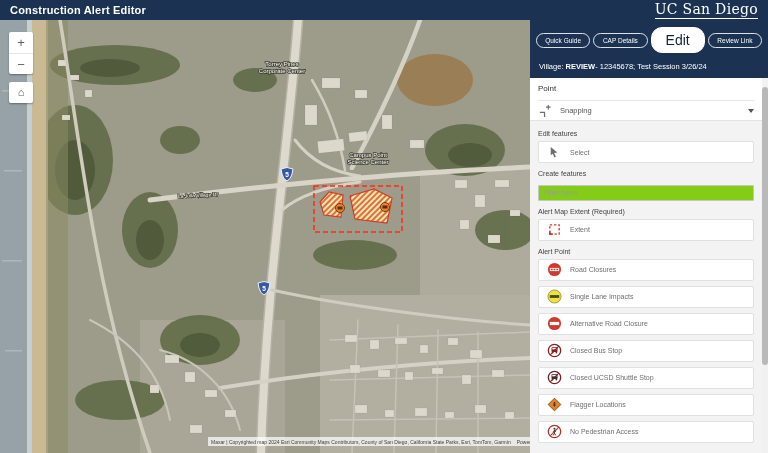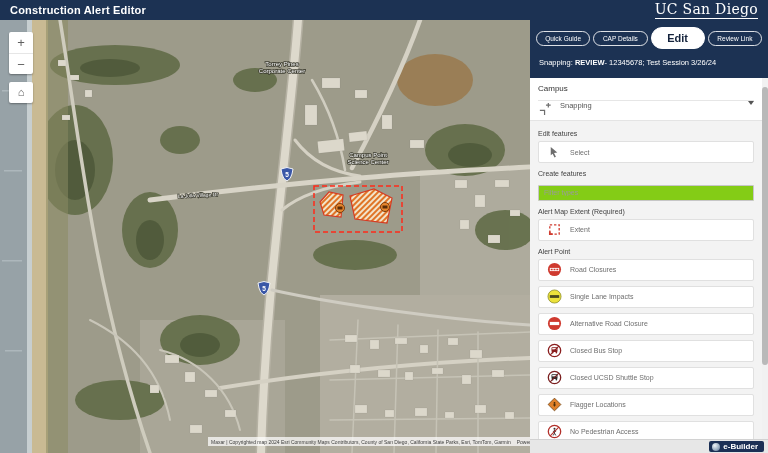--- a/index.html
+++ b/index.html
@@ -29,30 +29,30 @@
                  font-size:5px; color:#3d3d3d; display:flex; align-items:center; white-space:nowrap; overflow:hidden;
                  padding:0 3px; justify-content:space-between; }
   .attribution .pow { margin-left:6px; flex:0 0 auto; }
 
   
   .panel { width:238px; height:433px; display:flex; flex-direction:column; background:#fff; }
   .panel-hdr { background:#1c3253; height:58px; flex:0 0 auto; padding:7px 6px 0 6px; }
   .pill-row { display:flex; gap:3px; align-items:center; }
   .pill { flex:1; border:1px solid rgba(255,255,255,.85); border-radius:9px; color:#fff; font-size:6.5px;
           text-align:center; padding:3px 0; white-space:nowrap; cursor:pointer; }
-  .pill.active { background:#fff; color:#14233c; font-weight:700; font-size:11px; padding:4px 0;
+  .pill.active { background:#fff; color:#14233c; font-weight:400; font-size:14px; padding:4px 0;
                  border-radius:11px; border-color:#fff; }
   .sel-line { color:#fff; font-size:7.5px; margin-top:9px; padding-left:3px; }
   .sel-line b { font-weight:700; }
 
   .panel-scrollwrap { flex:1; position:relative; overflow:hidden; background:#f3f3f3; }
   .panel-content { position:absolute; left:0; top:0; right:6px; }
   .top-white { background:#fff; padding:6px 8px 0 8px; border-bottom:1px solid #e4e4e4; }
   .editor-heading { font-size:8px; color:#333; margin-bottom:7px; }
-  .snap-row { display:flex; align-items:flex-start; gap:7px; height:20px; border-top:1px solid #e6e6e6;
+  .snap-row { display:flex; align-items:center; gap:7px; height:20px; border-top:1px solid #e6e6e6;
               font-size:7.5px; color:#555; cursor:pointer; }
   .caret { margin-left:auto; width:0; height:0; border-left:3px solid transparent; border-right:3px solid transparent;
            border-top:4px solid #555; }
   .sections { padding:2px 8px 0 8px; }
   .sec-label { font-size:7px; color:#3f3f3f; margin:7px 0 4px 0; }
   .card { background:#fff; border:1px solid #e0e0e0; border-radius:2px; height:22px; display:flex;
           align-items:center; gap:8px; padding-left:8px; margin-bottom:5px; font-size:7px; color:#6e6e6e; cursor:pointer; }
   .filter-input { width:100%; height:16px; border:1px solid #c6c6c6; border-radius:1px; font-size:7px;
                   padding:0 5px; color:#333; font-family:"Liberation Sans", sans-serif; background:#84cc16; }
   .filter-input::placeholder { color:#9a9a9a; }
@@ -233,30 +233,30 @@
     <div class="panel">
 
       <div class="panel-hdr">
         <div class="pill-row">
           <span class="pill">Quick Guide</span>
           <span class="pill">CAP Details</span>
           <span class="pill active">Edit</span>
           <span class="pill">Review Link</span>
         </div>
         <div class="sel-line">
-          <span>Snapping:</span>
+          <span>Village:</span>
           <b>REVIEW</b><span>- 12345678; Test Session 3/26/24</span>
         </div>
       </div>
 
       <div class="panel-scrollwrap">
         <div class="panel-content">
 
           <div class="top-white">
-            <div class="editor-heading">Campus</div>
+            <div class="editor-heading">Point</div>
             <div class="snap-row">
               <span class="ic">
                 <svg viewBox="0 0 16 16">
                     <path d="M2,10 L7,10 L7,15" stroke="#6e6e6e" stroke-width="1.3" fill="none"></path>
                 <path d="M11,2 L11,7 M8.5,4.5 L13.5,4.5" stroke="#6e6e6e" stroke-width="1.3"></path>
                   </svg>
               </span>
               <span>Snapping</span>
               <span class="caret"></span>
             </div>
@@ -377,21 +377,15 @@
 
             
           </div>
         </div>
 
         <div class="scrollbar">
           <div class="scroll-thumb"></div>
         </div>
       </div>
 
-      <div class="panel-footer">
-        <span class="ebuilder">
-          <span class="eb-globe"></span>
-          <span>e-Builder</span>
-        </span>
-      </div>
     </div>
   </div>
 </div>
 
 </body></html>

